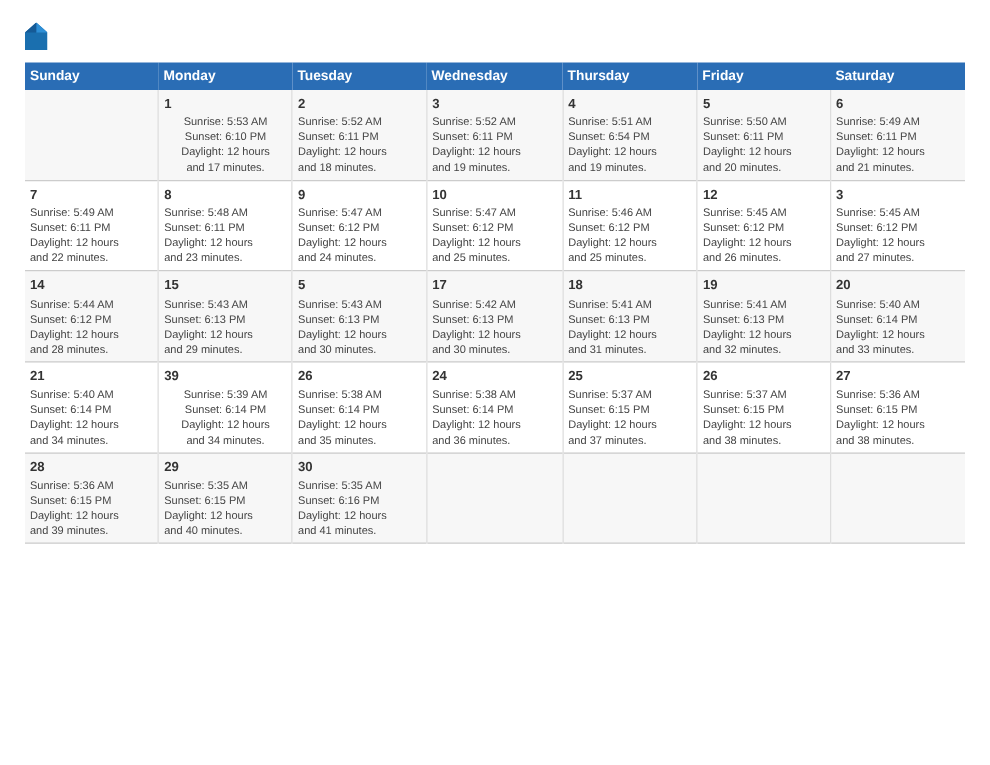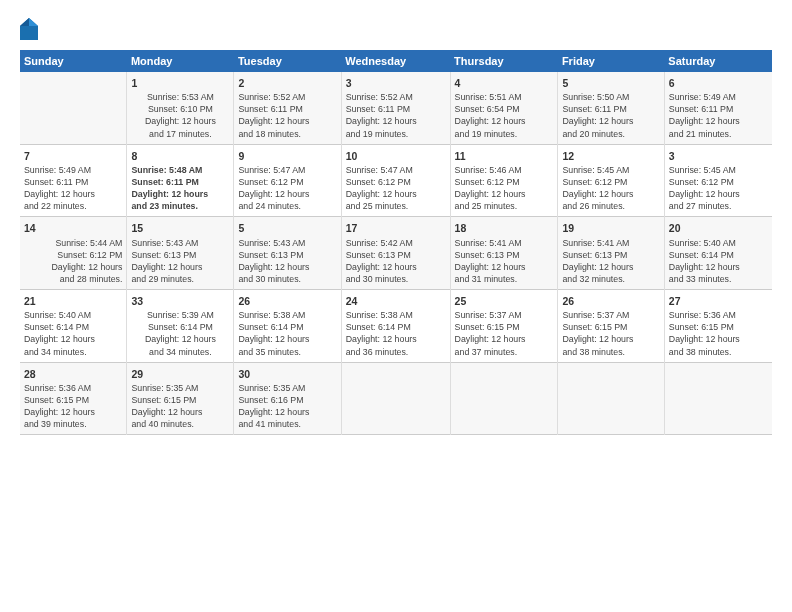--- a/index.html
+++ b/index.html
@@ -185,21 +185,21 @@
         <tr>
           <td>
             <div class="day-num">7</div>
             <div class="day-detail" style="white-space: pre-line;">Sunrise: 5:49 AM
 Sunset: 6:11 PM
 Daylight: 12 hours
 and 22 minutes.</div>
           </td>
           <td>
             <div class="day-num">8</div>
-            <div class="day-detail" style="white-space: pre-line; font-weight: bold;">Sunrise: 5:48 AM
+            <div class="day-detail" style="white-space: pre-line;">Sunrise: 5:48 AM
 Sunset: 6:11 PM
 Daylight: 12 hours
 and 23 minutes.</div>
           </td>
           <td>
             <div class="day-num">9</div>
             <div class="day-detail" style="white-space: pre-line;">Sunrise: 5:47 AM
 Sunset: 6:12 PM
 Daylight: 12 hours
 and 24 minutes.</div>
@@ -229,21 +229,21 @@
             <div class="day-num">3</div>
             <div class="day-detail" style="white-space: pre-line;">Sunrise: 5:45 AM
 Sunset: 6:12 PM
 Daylight: 12 hours
 and 27 minutes.</div>
           </td>
         </tr>
         <tr>
           <td>
             <div class="day-num">14</div>
-            <div class="day-detail" style="white-space: pre-line; text-align: right;">Sunrise: 5:44 AM
+            <div class="day-detail" style="white-space: pre-line;">Sunrise: 5:44 AM
 Sunset: 6:12 PM
 Daylight: 12 hours
 and 28 minutes.</div>
           </td>
           <td>
             <div class="day-num">15</div>
             <div class="day-detail" style="white-space: pre-line;">Sunrise: 5:43 AM
 Sunset: 6:13 PM
 Daylight: 12 hours
 and 29 minutes.</div>
@@ -286,21 +286,21 @@
         </tr>
         <tr>
           <td>
             <div class="day-num">21</div>
             <div class="day-detail" style="white-space: pre-line;">Sunrise: 5:40 AM
 Sunset: 6:14 PM
 Daylight: 12 hours
 and 34 minutes.</div>
           </td>
           <td>
-            <div class="day-num">33</div>
+            <div class="day-num">39</div>
             <div class="day-detail" style="white-space: pre-line; text-align: center;">Sunrise: 5:39 AM
 Sunset: 6:14 PM
 Daylight: 12 hours
 and 34 minutes.</div>
           </td>
           <td>
             <div class="day-num">26</div>
             <div class="day-detail" style="white-space: pre-line;">Sunrise: 5:38 AM
 Sunset: 6:14 PM
 Daylight: 12 hours

